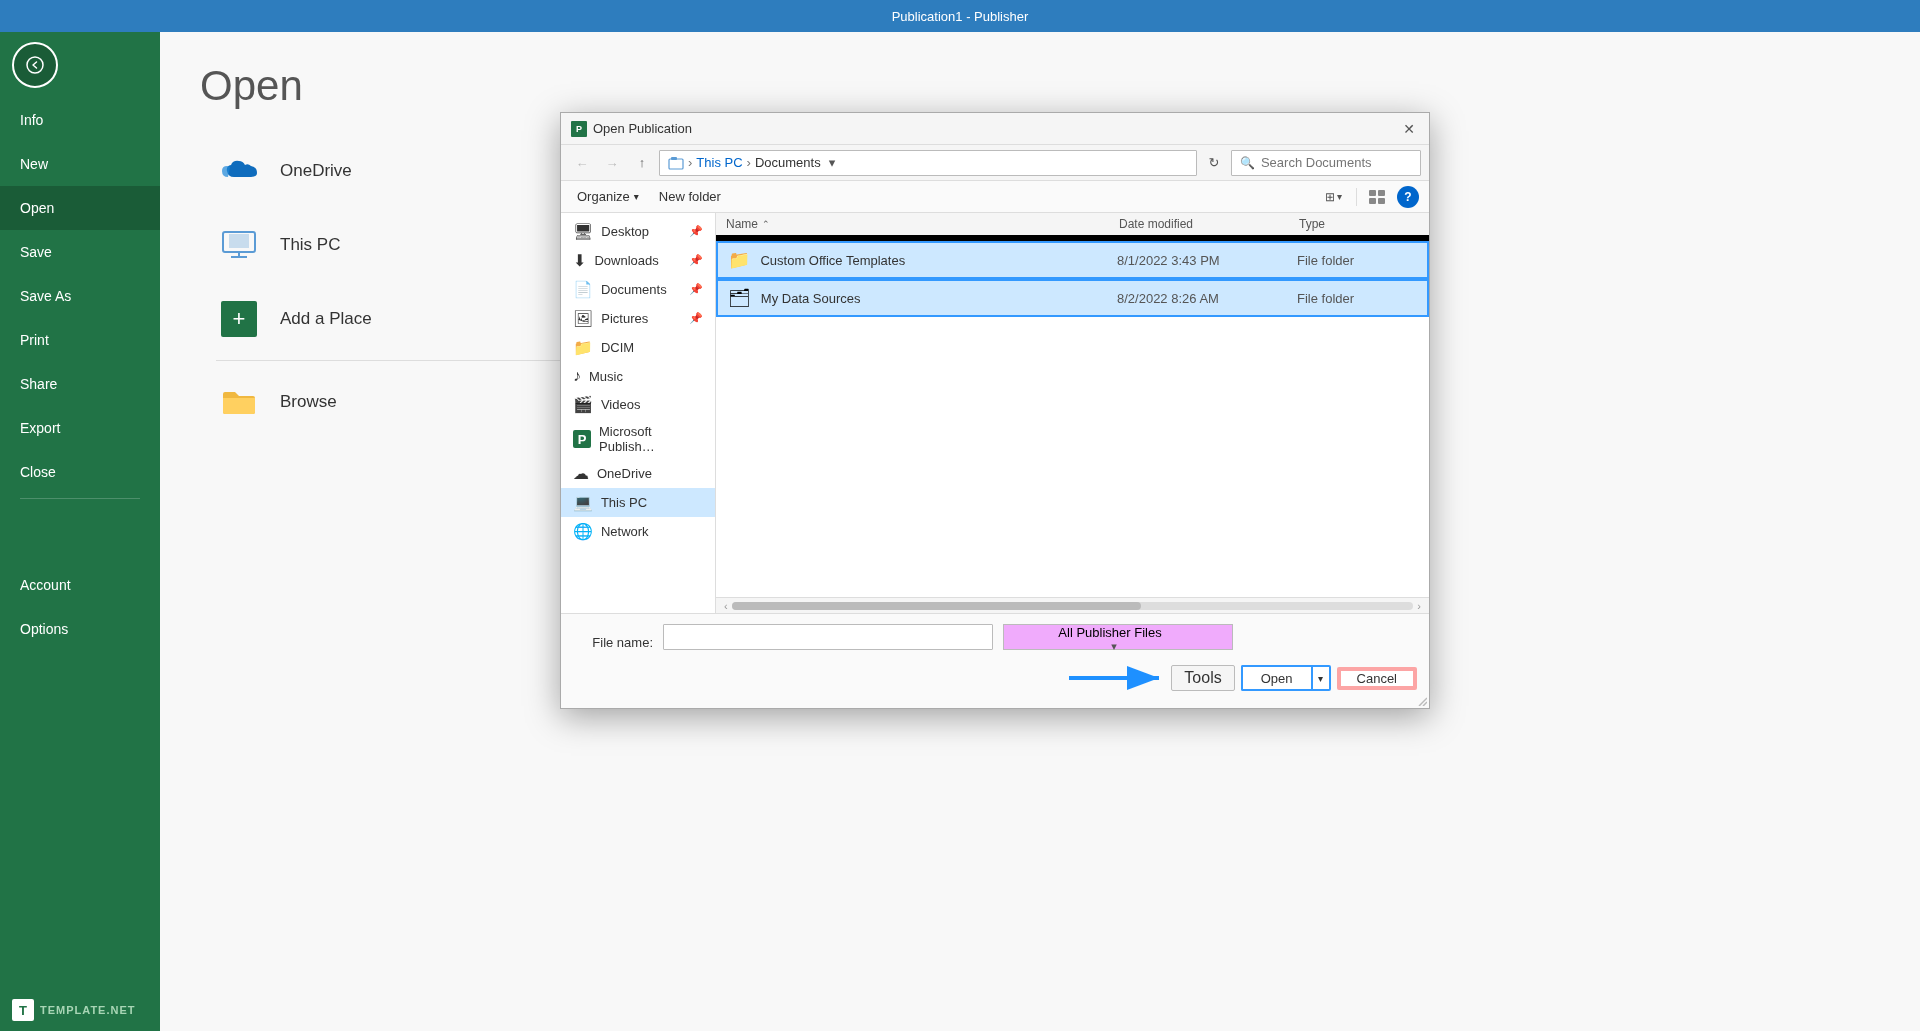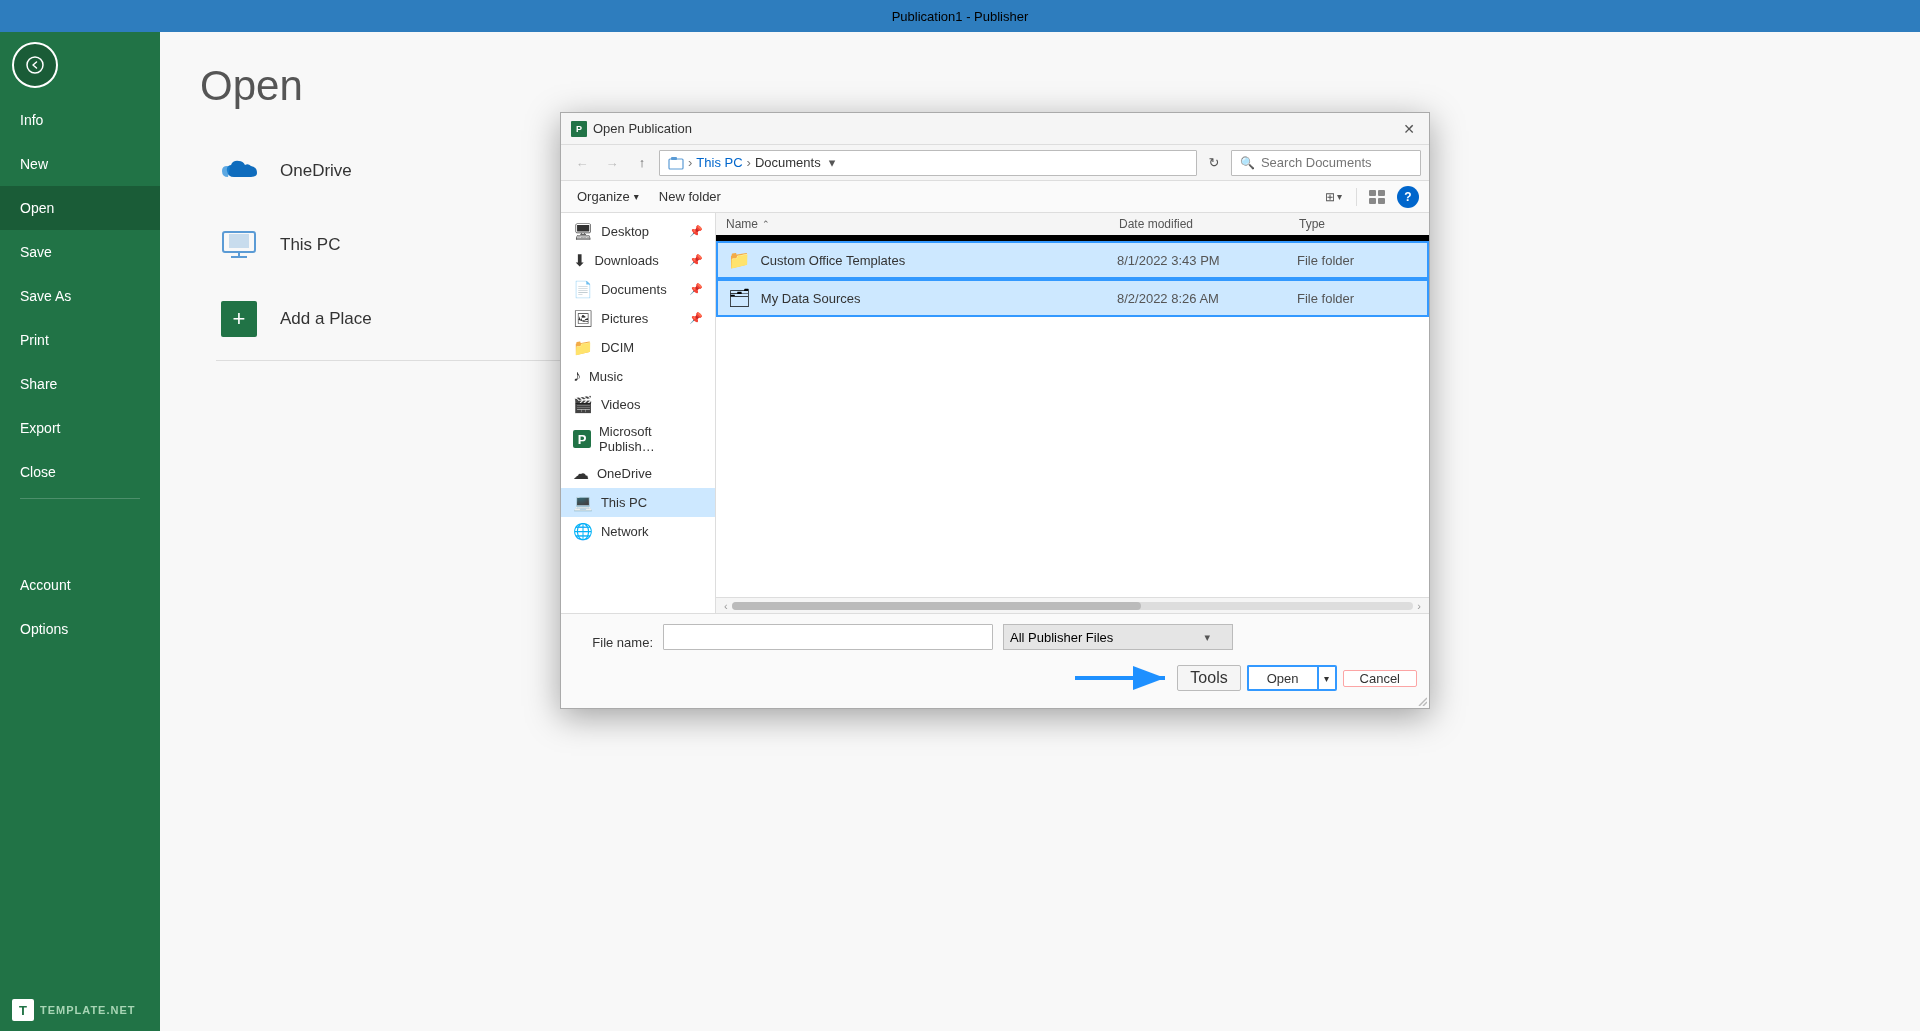--- a/index.html
+++ b/index.html
@@ -3,21 +3,21 @@
   <meta charset="utf-8">
   <style>
     * { margin: 0; padding: 0; box-sizing: border-box; }
     body { width: 1920px; height: 1031px; overflow: hidden; font-family: 'Segoe UI', Arial, sans-serif; background: #f0f0f0; }
 
     
     .title-bar {
       position: absolute; top: 0; left: 0; right: 0; height: 32px;
       background: #2e7dbe; display: flex; align-items: center; justify-content: center;
     }
-    .title-bar-text { color: #000000; font-size: 13px; }
+    .title-bar-text { color: #ffffff; font-size: 13px; }
 
     
     .sidebar {
       position: absolute; top: 32px; left: 0; width: 160px; bottom: 0;
       background: #217346; display: flex; flex-direction: column;
     }
     .sidebar-back {
       width: 46px; height: 46px; border-radius: 50%; background: #1a5c37;
       display: flex; align-items: center; justify-content: center;
       margin: 10px 12px; cursor: pointer; border: 2px solid #fff;
@@ -213,23 +213,23 @@
       display: flex; align-items: flex-end; gap: 10px; margin-bottom: 8px;
     }
     .filename-label { font-size: 13px; color: #333; white-space: nowrap; min-width: 80px; text-align: right; }
     .filename-input {
       flex: 1; height: 26px; border: 1px solid #bbb; padding: 0 6px;
       font-size: 13px; outline: none; border-radius: 1px;
       max-width: 330px;
     }
     .filetype-dropdown {
       height: 26px; border: 1px solid #bbb; padding: 0 22px 0 6px;
-      font-size: 13px; background: #e5e5e5; min-width: 230px;
+      font-size: 13px; background: #f0abfc; min-width: 230px;
       display: flex; align-items: center; justify-content: space-between;
-      cursor: pointer; position: relative;
+      cursor: pointer; position: relative; flex-direction: column;
     }
     .filetype-chevron { font-size: 11px; color: #555; margin-left: 8px; }
 
     .buttons-row {
       display: flex; align-items: center; justify-content: flex-end; gap: 6px;
     }
     .tools-btn {
       height: 26px; padding: 0 12px; font-size: 16px;
       border: 1px solid #bbb; background: #f5f5f5; cursor: pointer;
       border-radius: 2px; color: #333;
@@ -242,21 +242,21 @@
       background: #fff; border: 2px solid #3399ff; color: #333;
       cursor: pointer; border-right: none; border-radius: 2px 0 0 2px;
     }
     .open-dropdown-btn {
       width: 20px; display: flex; align-items: center; justify-content: center;
       background: #fff; border: 2px solid #3399ff; border-radius: 0 2px 2px 0;
       cursor: pointer; font-size: 10px; color: #333;
     }
     .cancel-btn {
       padding: 0 16px; font-size: 13px;
-      background: #fff; border: 1px solid #fca5a5; color: #333;
+      background: #fff; border: 4px solid #fca5a5; color: #333;
       cursor: pointer; border-radius: 2px;
     }
 
     
     .resize-handle {
       position: absolute; bottom: 0; right: 0;
       width: 14px; height: 14px; cursor: se-resize;
       display: flex; align-items: flex-end; justify-content: flex-end;
       padding: 2px;
     }
@@ -349,20 +349,29 @@
     </div>
 
     <div class="option-item">
       <div class="option-icon">
         <div class="addplace-icon">+</div>
       </div>
       <span class="option-label">Add a Place</span>
     </div>
     <div class="option-divider"></div>
 
+    <div class="option-item">
+      <div class="option-icon">
+        <svg width="36" height="28" viewBox="0 0 36 28">
+          <path d="M2 8 L2 24 Q2 26 4 26 L32 26 Q34 26 34 24 L34 10 Q34 8 32 8 L18 8 L14 4 L4 4 Q2 4 2 6Z" fill="#f0b840"></path>
+          <path d="M2 10 L34 10 L34 24 Q34 26 32 26 L4 26 Q2 26 2 24Z" fill="#ffd060"></path>
+        </svg>
+      </div>
+      <span class="option-label">Browse</span>
+    </div>
   </div>
 </div>
 
 <div style="position:absolute; top:32px; left:160px; right:0; bottom:0;">
   <div class="dialog">
 
     <div class="dialog-titlebar">
       <div class="dialog-title-left">
         <div class="dialog-pub-icon">
           <span>P</span>

